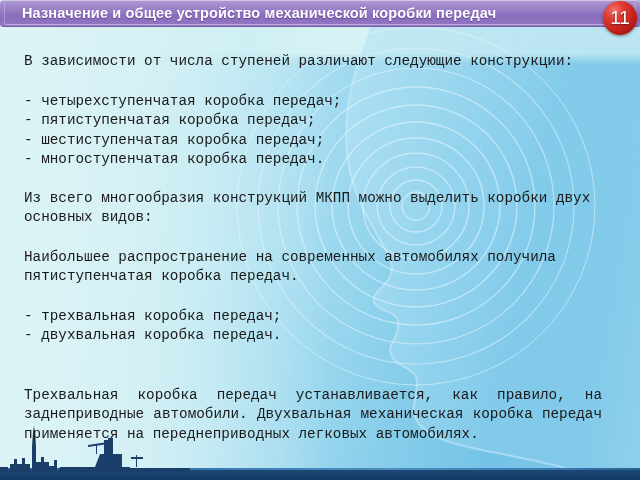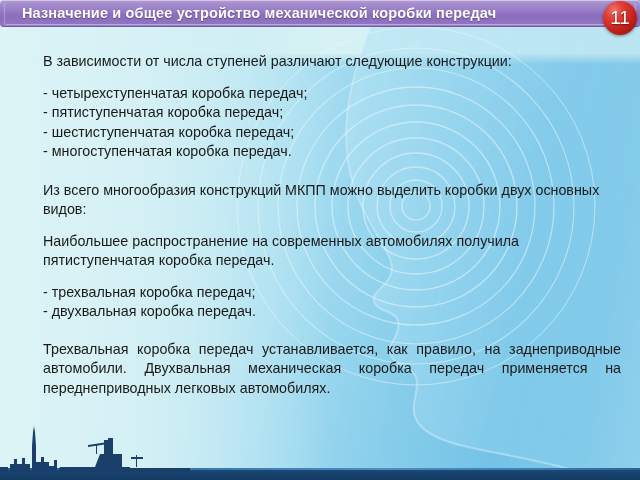--- a/index.html
+++ b/index.html
@@ -184,34 +184,35 @@
     text-align: center;
     font-size: 19px;
     font-weight: normal;
     color: #ffffff;
     text-shadow: 0 1px 2px rgba(0,0,0,0.55);
   }
 
   
   .content {
     position: absolute;
-    left: 43px;
+    left: 24px;
     top: 52px;
     width: 584px;
+    font-family: Liberation Mono, monospace;
   }
   .para {
     font-size: 14.3px;
     line-height: 19.5px;
     color: #1a1a1a;
     margin: 0;
     white-space: pre-line;
   }
   .para.gap-sm { margin-top: 19px; }
-  .para.gap-md { margin-top: 12px; }
-  .para.gap-lg { margin-top: 18px; }
+  .para.gap-md { margin-top: 20px; }
+  .para.gap-lg { margin-top: 40px; }
   .para.justify { text-align: justify; width: 578px; }
 </style>
 </head>
 <body>
 
 <div id="slide">
 
   <div class="bg-base"></div>
   <div class="bg-topband"></div>
   <div class="bg-topband-fade"></div>

